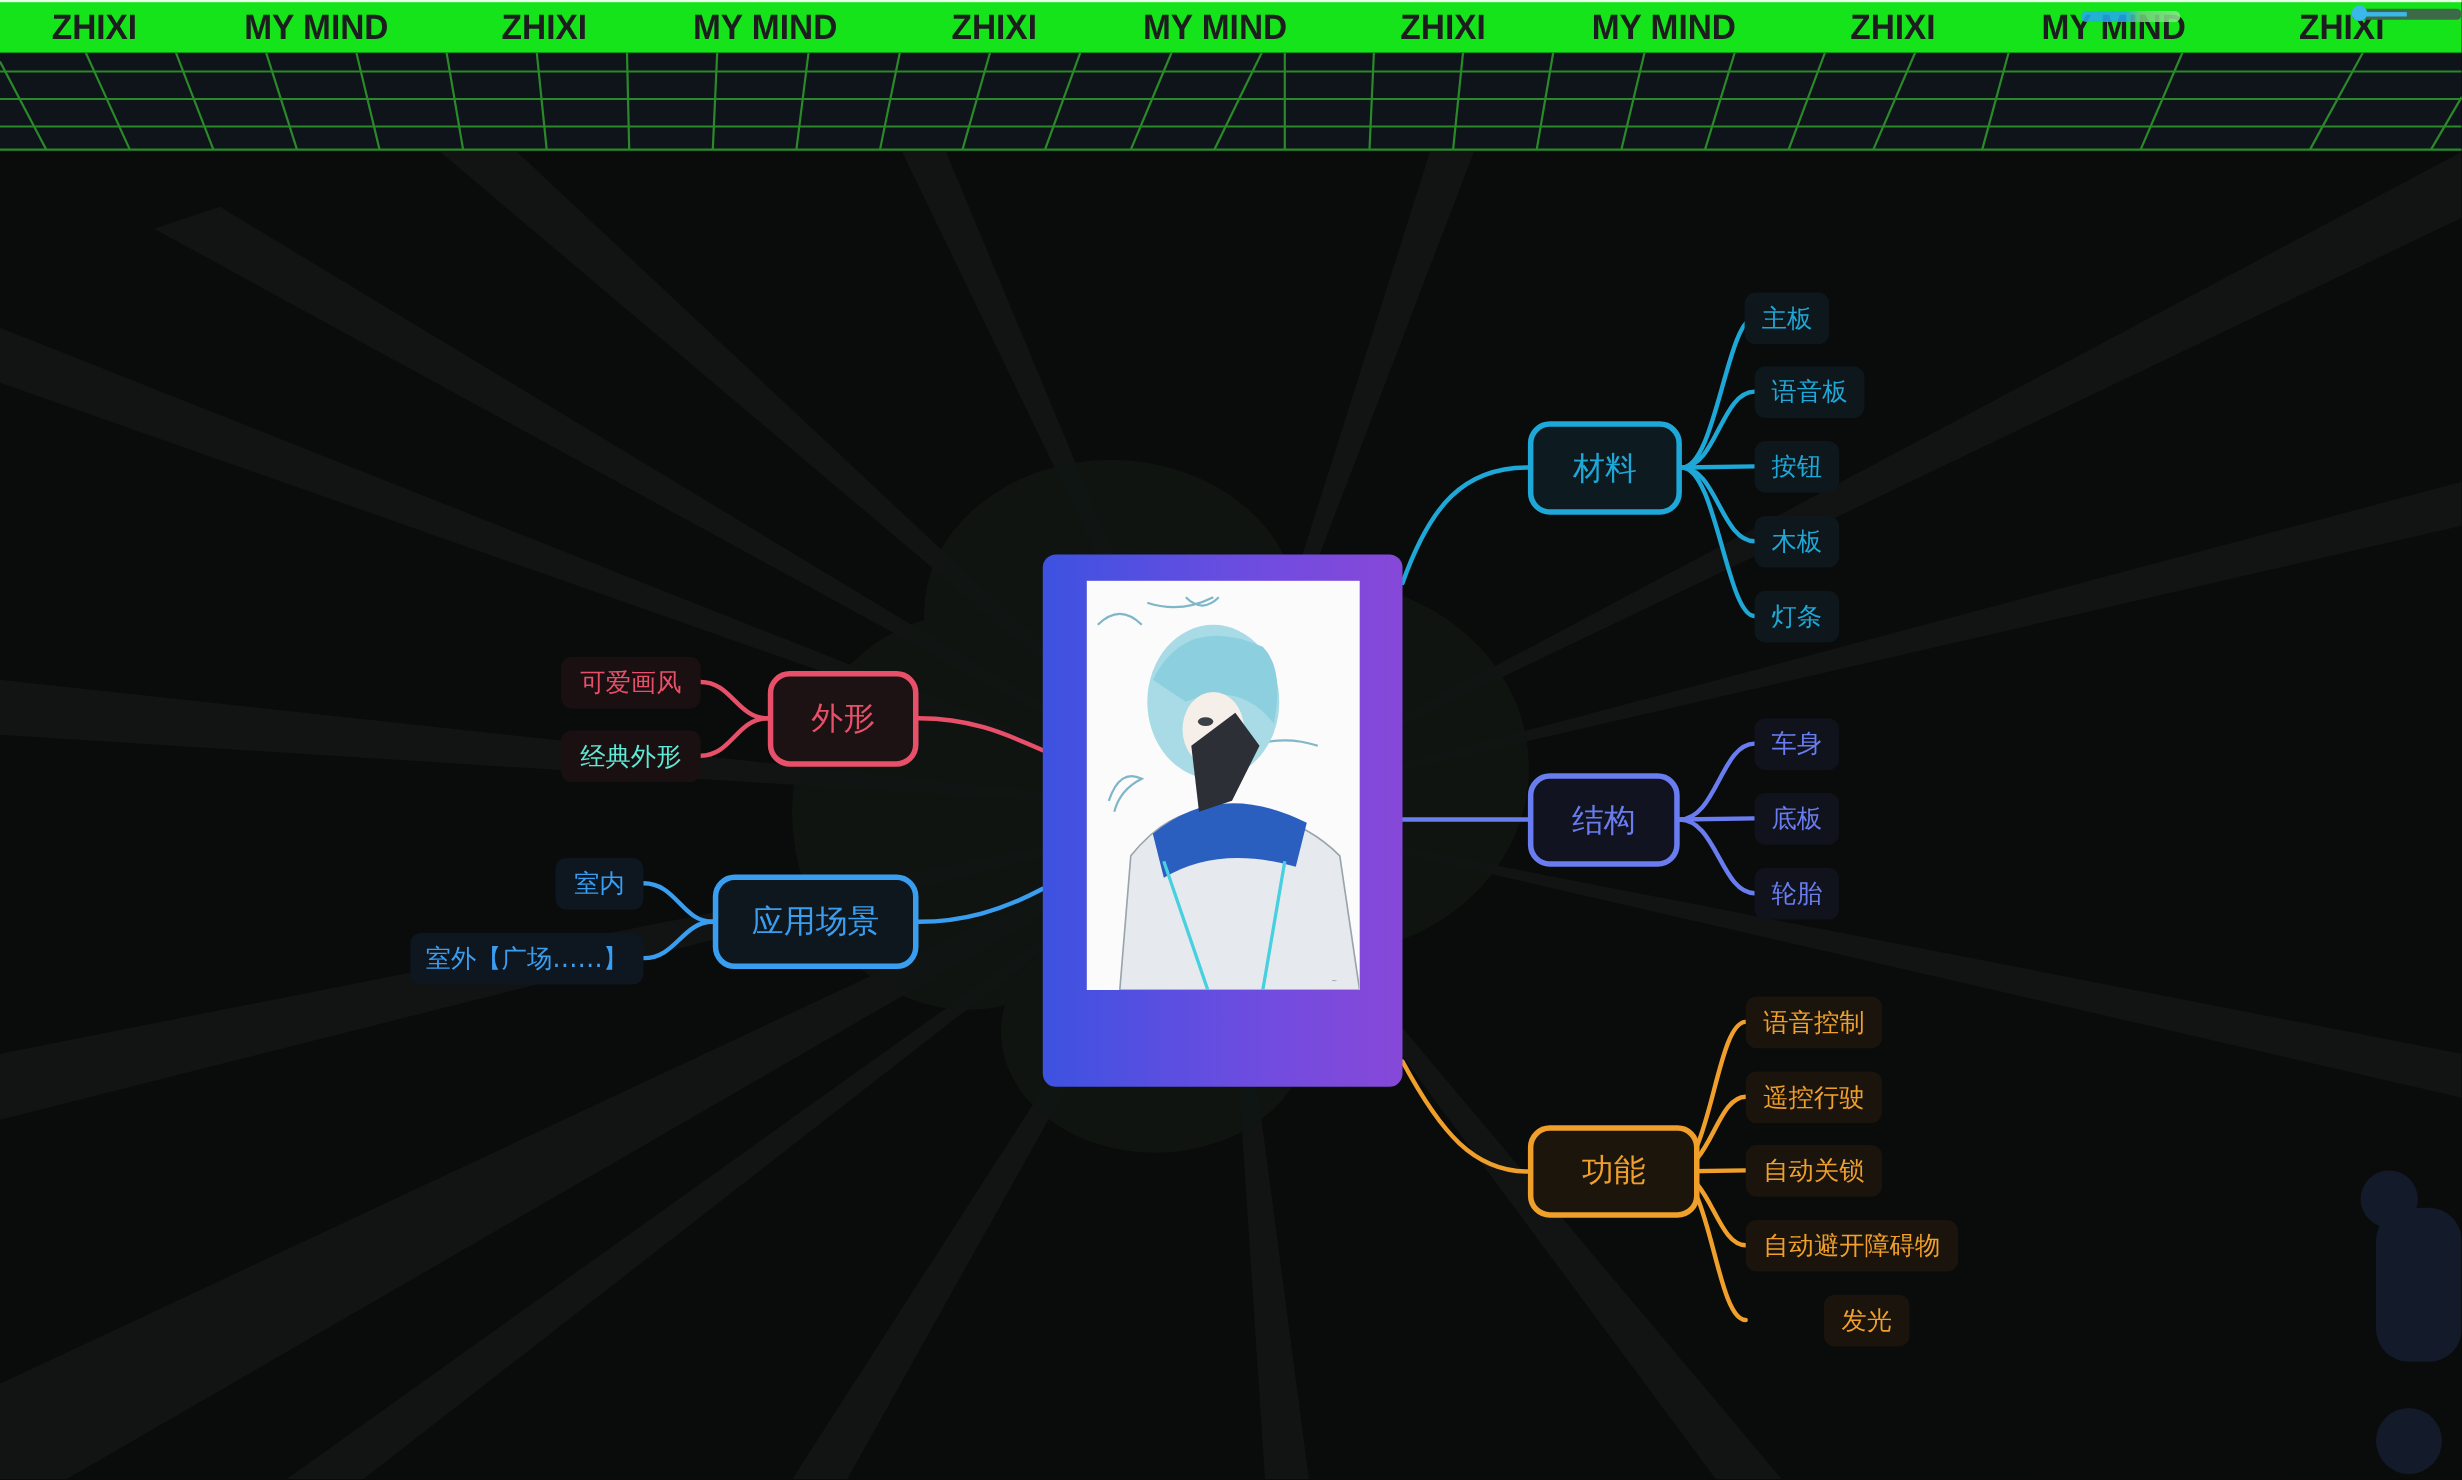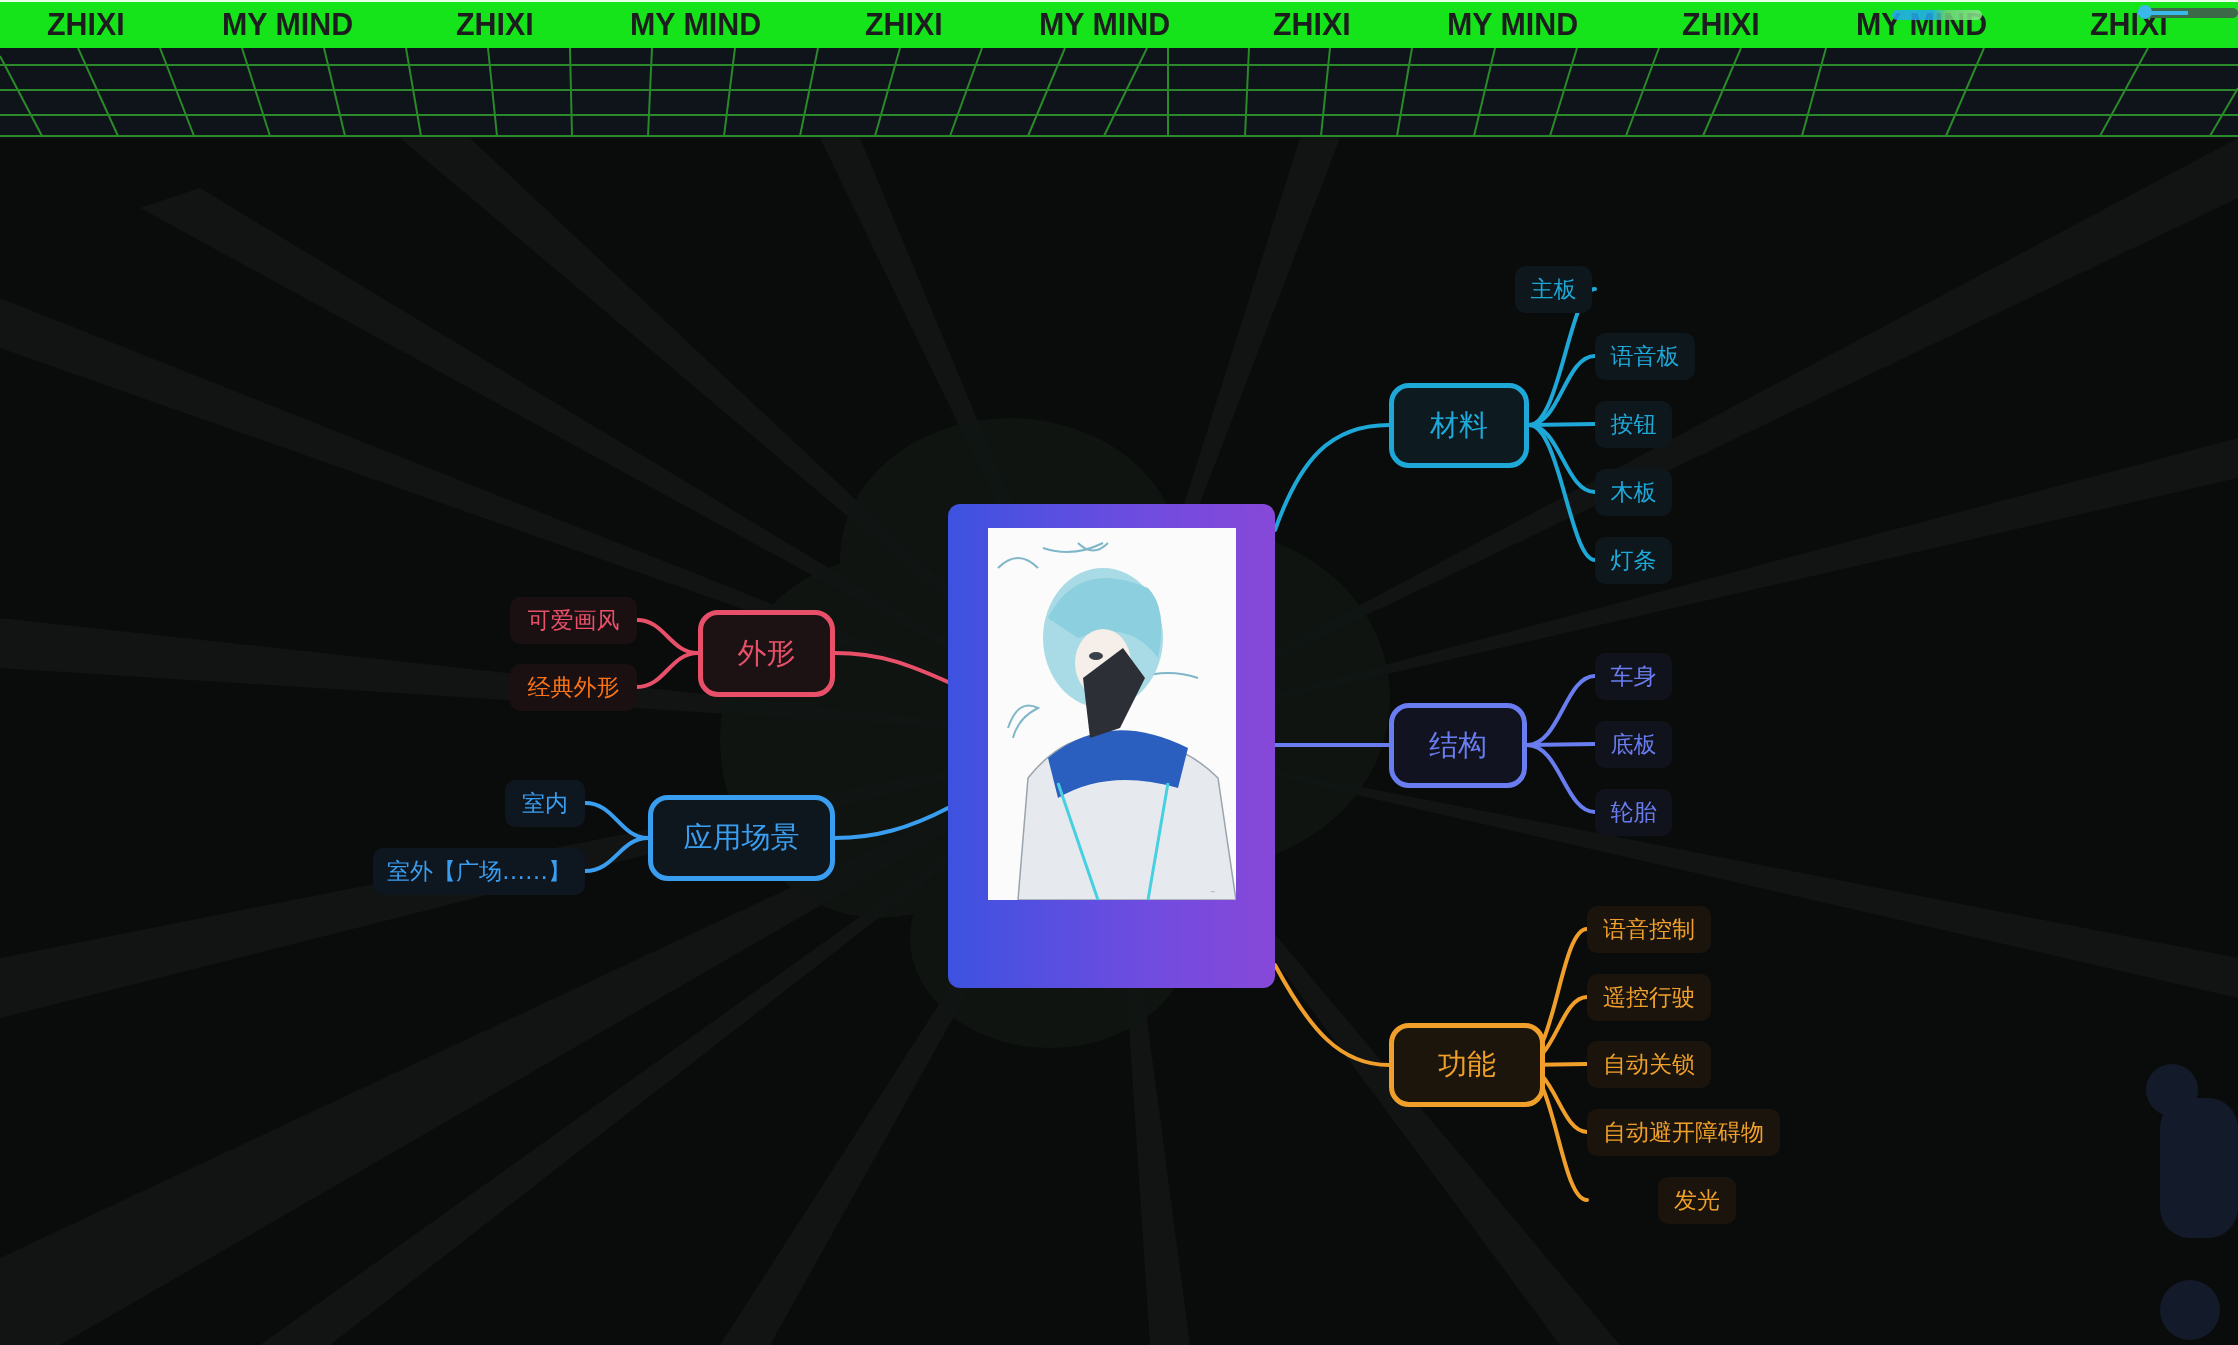--- a/index.html
+++ b/index.html
@@ -167,21 +167,21 @@
       <ellipse cx="108" cy="128" rx="7" ry="4" fill="#3a4048"></ellipse>
       <path d="M95,150 l40,-30 l22,30 l-25,50 l-30,10 z" fill="#2c2f36"></path>
       <text x="222" y="366" font-size="7" fill="#8a96a2" font-family="DejaVu Sans, sans-serif">~</text>
     </svg>
   </div>
 </div>
 
 <div class="node branch" style="left:1389px;top:383px;width:140px;height:85px;border-color:#1ea8d8;color:#1ea8d8;background:#0d1a20;">
   <span>材料</span>
 </div>
-<div class="node leaf" style="left:1515px;top:266px;width:77px;height:47px;color:#1ea8d8;background:#0d171c;justify-content:center;">
+<div class="node leaf" style="left:1586px;top:266px;width:77px;height:47px;color:#1ea8d8;background:#0d171c;justify-content:center;">
     <span>主板</span>
   </div>
 <div class="node leaf" style="left:1595px;top:333px;width:100px;height:47px;color:#1ea8d8;background:#0d171c;">
     <span>语音板</span>
   </div>
 <div class="node leaf" style="left:1595px;top:401px;width:77px;height:47px;color:#1ea8d8;background:#0d171c;">
     <span>按钮</span>
   </div>
 <div class="node leaf" style="left:1595px;top:469px;width:77px;height:47px;color:#1ea8d8;background:#0d171c;">
     <span>木板</span>
@@ -221,21 +221,21 @@
 <div class="node leaf" style="left:1629px;top:1177px;width:78px;height:47px;color:#f0a02a;background:#1a140d;margin-left:29px;">
     <span>发光</span>
   </div>
 
 <div class="node branch" style="left:698px;top:610px;width:137px;height:87px;border-color:#e8506a;color:#e8506a;background:#1c1214;">
   <span>外形</span>
 </div>
 <div class="node leaf" style="left:510px;top:597px;width:127px;height:47px;color:#e8506a;background:#1a1012;">
     <span>可爱画风</span>
   </div>
-<div class="node leaf" style="left:510px;top:664px;width:127px;height:47px;color:#f97316;background:#1a1012;">
+<div class="node leaf" style="left:510px;top:664px;width:127px;height:47px;color:#5eead4;background:#1a1012;">
     <span>经典外形</span>
   </div>
 
 <div class="node branch" style="left:648px;top:795px;width:187px;height:86px;border-color:#3a9ef0;color:#3a9ef0;background:#0e161e;">
   <span>应用场景</span>
 </div>
 <div class="node leaf" style="left:505px;top:780px;width:80px;height:47px;color:#3a9ef0;background:#0e1620;">
     <span>室内</span>
   </div>
 <div class="node leaf" style="left:373px;top:848px;width:212px;height:47px;color:#3a9ef0;background:#0e1620;">

